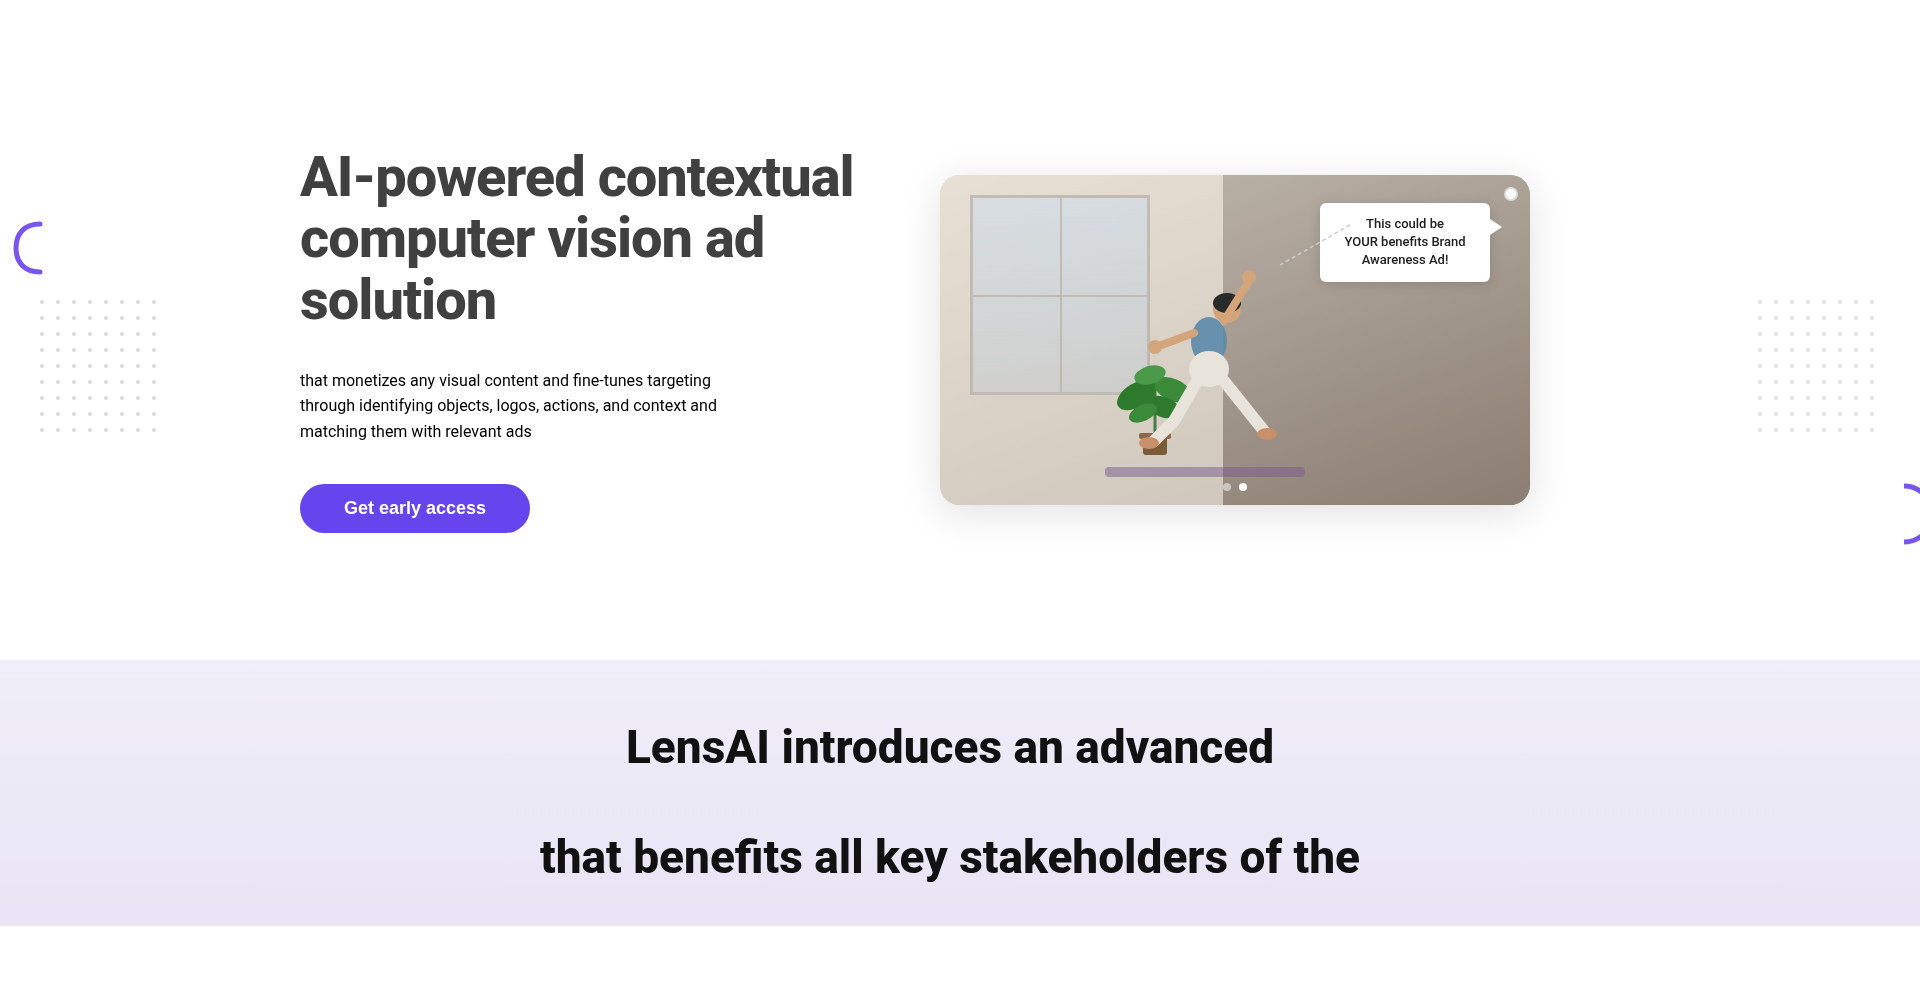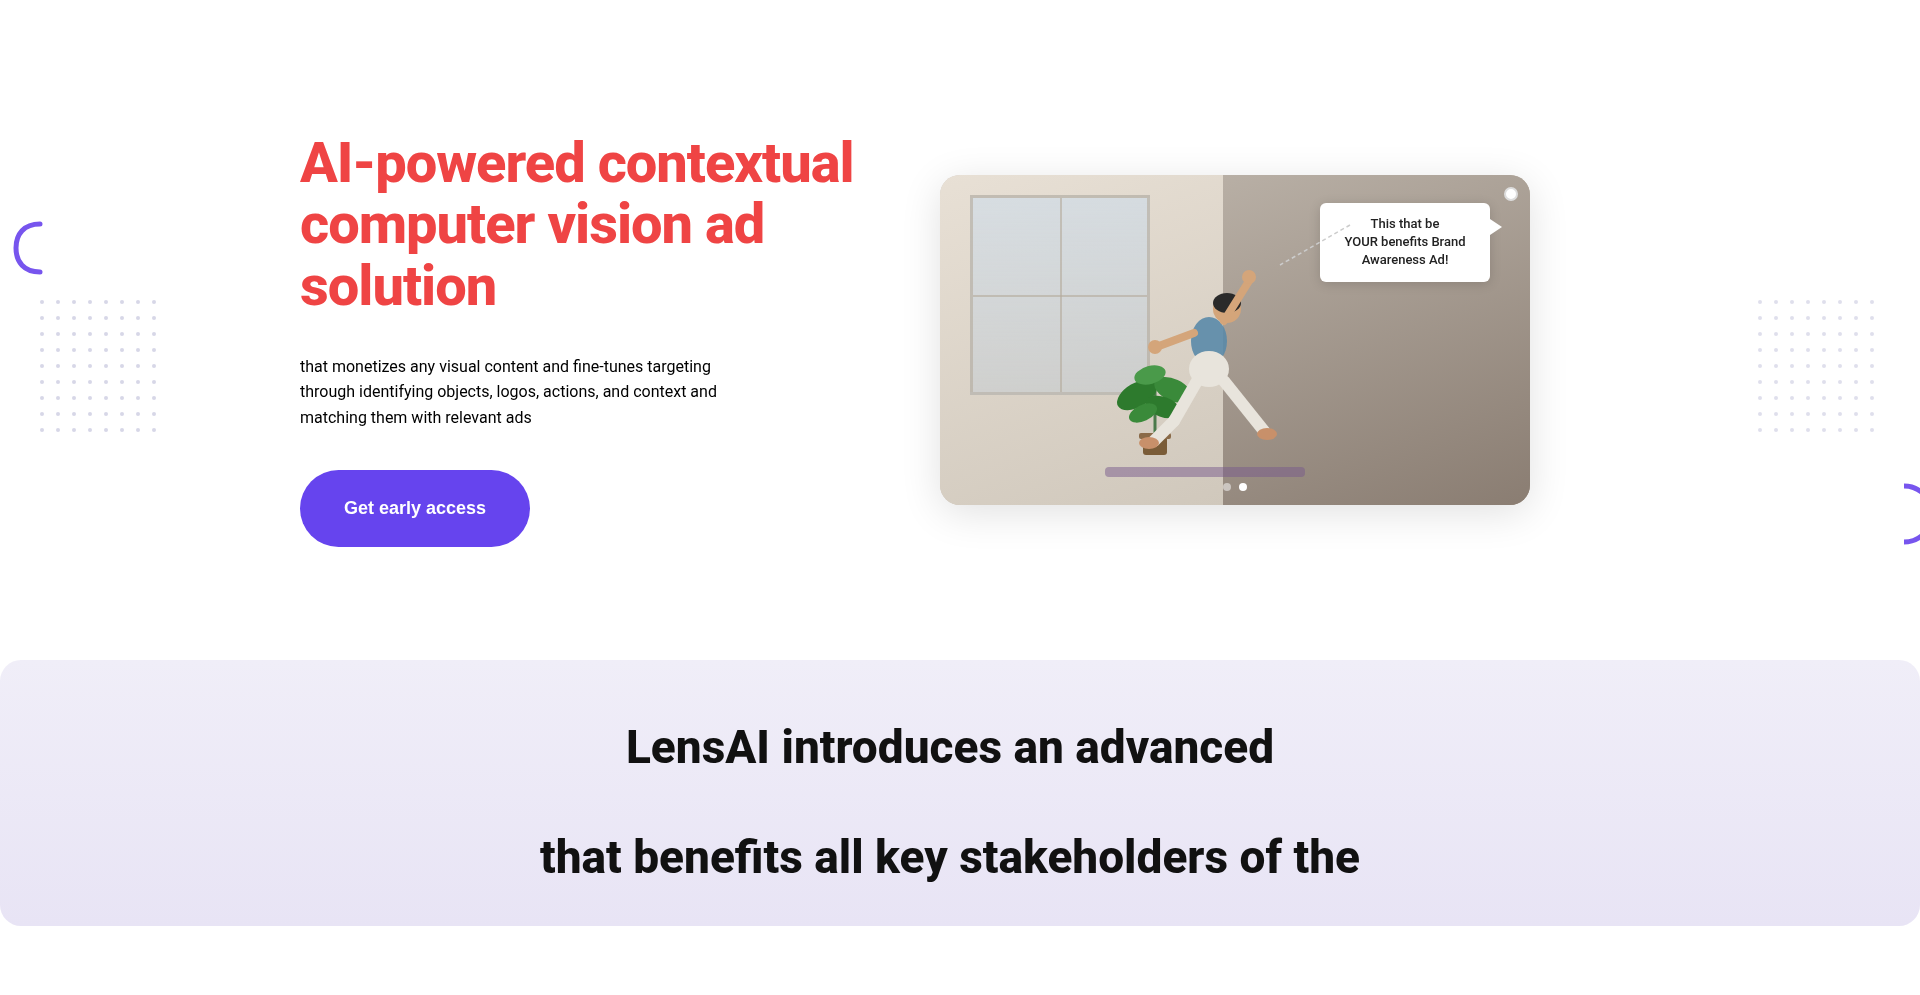--- a/index.html
+++ b/index.html
@@ -67,41 +67,41 @@
     }
 
     .hero-text {
       flex: 0 0 auto;
       max-width: 560px;
     }
 
     .hero-title {
       font-size: 56px;
       font-weight: 800;
-      color: #ef4444;
+      color: #404040;
       line-height: 1.1;
       margin-bottom: 36px;
       letter-spacing: -1px;
     }
 
     .hero-subtitle {
       font-size: 16px;
       color: #000000;
       line-height: 1.6;
       margin-bottom: 40px;
       max-width: 420px;
     }
 
     .cta-button {
       display: inline-block;
       background: #6644ee;
       color: #ffffff;
       font-size: 18px;
       font-weight: 600;
-      padding: 28px 44px;
+      padding: 14px 44px;
       border-radius: 40px;
       border: none;
       cursor: pointer;
       text-decoration: none;
       transition: background 0.2s;
     }
 
     
     .hero-visual {
       flex: 1;
@@ -270,21 +270,20 @@
     .carousel-dot.active {
       background: #ffffff;
     }
 
     
     .bottom-section {
       background: linear-gradient(180deg, #f0eef8 0%, #e8e4f5 100%);
       padding: 60px 40px 40px 20px;
       text-align: center;
       min-height: 240px;
-      border-radius: 21px;
     }
 
     .bottom-title {
       font-size: 46px;
       font-weight: 800;
       color: #111111;
       line-height: 1.2;
       max-width: 900px;
       margin: 0 auto;
     }
@@ -529,21 +528,21 @@
               <line x1="145" y1="130" x2="185" y2="180" stroke="#e8e4dc" stroke-width="12" stroke-linecap="round"></line>
               <ellipse cx="188" cy="183" rx="10" ry="6" fill="#c8906a"></ellipse>
 
               <line x1="118" y1="130" x2="95" y2="170" stroke="#e8e4dc" stroke-width="12" stroke-linecap="round"></line>
               <line x1="95" y1="170" x2="75" y2="190" stroke="#e8e4dc" stroke-width="12" stroke-linecap="round"></line>
               <ellipse cx="70" cy="192" rx="10" ry="6" fill="#c8906a"></ellipse>
             </svg>
           </div>
 
           <div class="ad-tooltip">
-            <span>This that be</span>
+            <span>This could be</span>
             <br>
             <span>YOUR benefits Brand</span>
             <br>
             <span>Awareness Ad!</span>
           </div>
 
           <svg style="position:absolute;top:0;left:0;width:100%;height:100%;pointer-events:none;">
             <line x1="410" y1="50" x2="340" y2="90" stroke="#cccccc" stroke-width="1.5" stroke-dasharray="4,3"></line>
           </svg>
 

